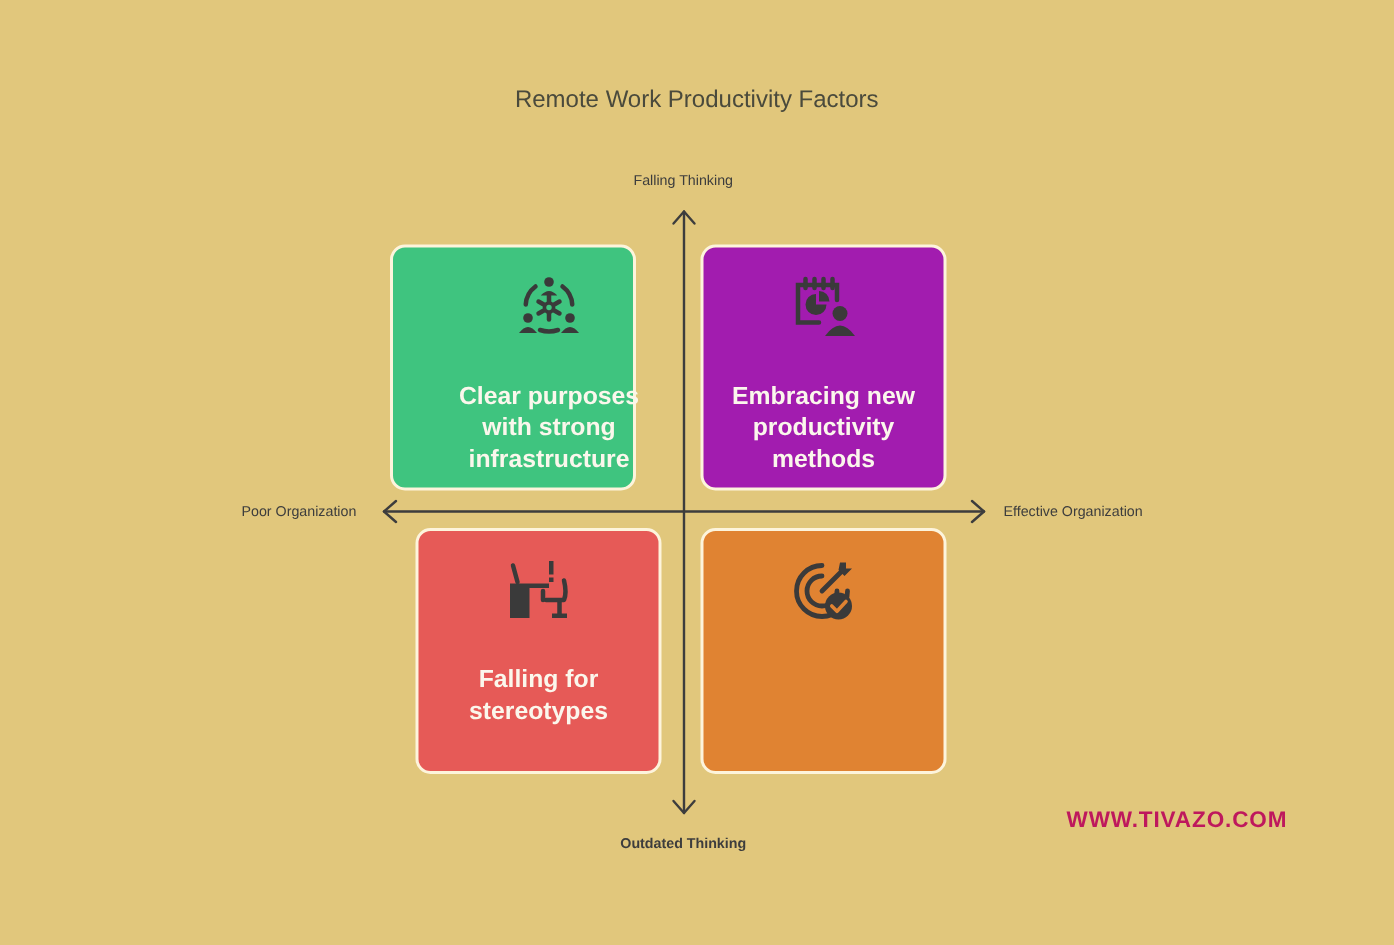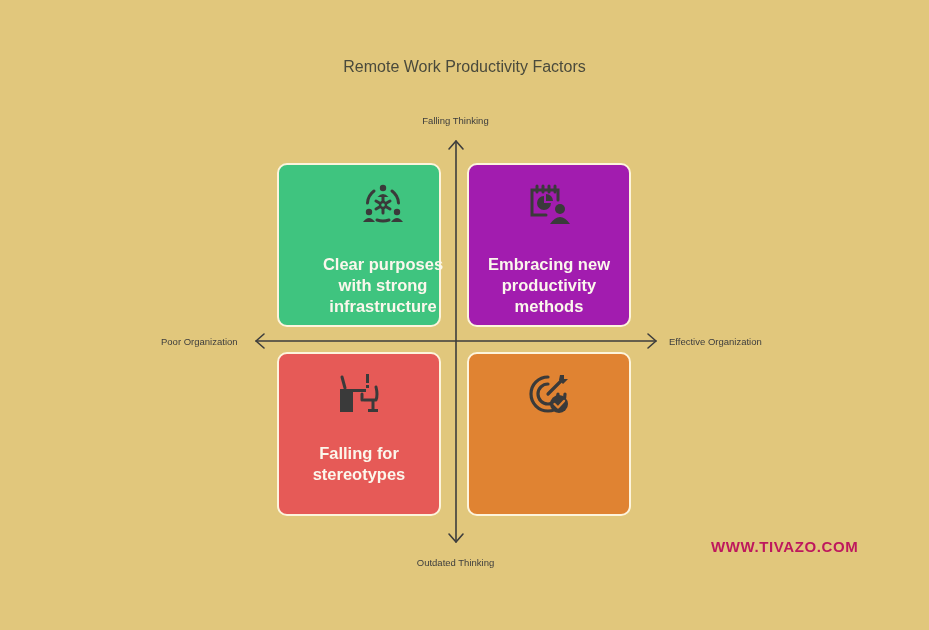--- a/index.html
+++ b/index.html
@@ -11,33 +11,33 @@
       color: #3d3d3d;
     }
     .title {
       position: absolute; left: 0; width: 929px; top: 58px;
       text-align: center; font-size: 16px; color: #4a4a3c;
     }
     .axis-label {
       position: absolute; font-size: 9.5px; color: #3d3d3d; white-space: nowrap;
     }
     .lbl-top { left: 0; width: 911px; top: 115px; text-align: center; }
-    .lbl-bottom { left: 0; width: 911px; top: 557px; text-align: center; }
+    .lbl-bottom { left: 0; width: 911px; top: 557px; text-align: center; font-weight: bold; }
     .lbl-left { left: 161px; top: 336px; }
     .lbl-right { left: 669px; top: 336px; }
 
     .axes { position: absolute; left: 0; top: 0; }
 
     .quad {
       position: absolute; width: 164px; height: 164px;
       border: 2.5px solid #fdf4dc; border-radius: 10px;
       box-sizing: border-box;
       display: flex; flex-direction: column; align-items: center;
     }
-    .q-tl { left: 277px; top: 163px; background: #3fc47f; padding-left: 48px; }
+    .q-tl { left: 260px; top: 163px; background: #3fc47f; padding-left: 48px; }
     .q-tr { left: 467px; top: 163px; background: #a21caf; }
     .q-bl { left: 277px; top: 352px; background: #e65a57; }
     .q-br { left: 467px; top: 352px; background: #e08332; }
 
     .quad .icon { width: 46px; height: 46px; margin-top: 17px; }
     .quad .text {
       margin-top: 26px; color: #fbf7ec; font-size: 16.5px; line-height: 21px;
       text-align: center; font-weight: bold; width: 150px;
     }
     .q-bl .text, .q-br .text { margin-top: 26px; }

